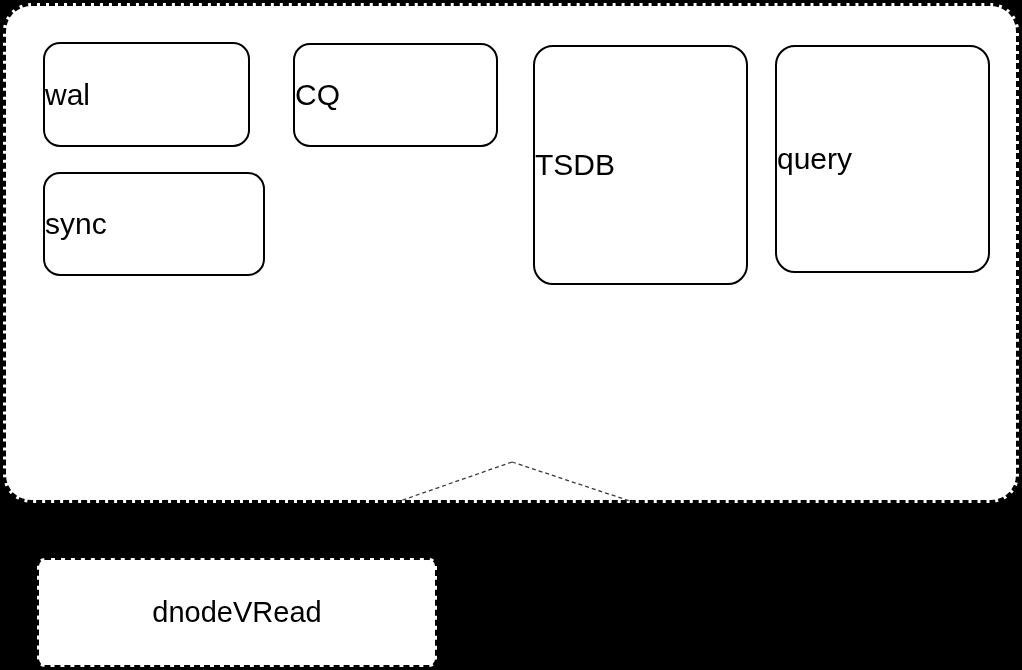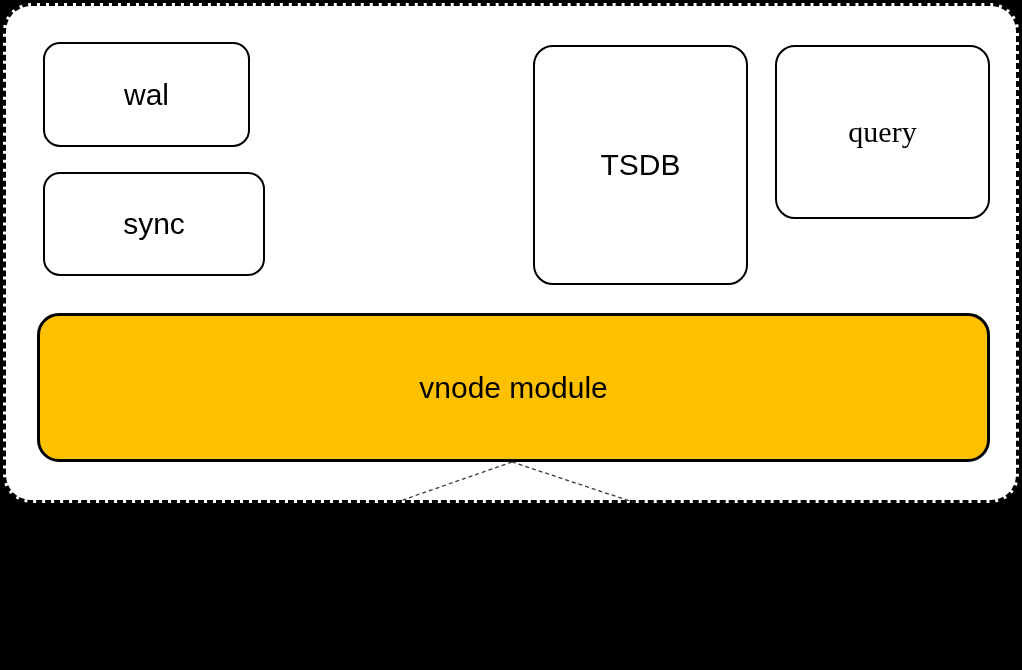--- a/index.html
+++ b/index.html
@@ -33,31 +33,30 @@
   }
   
   .module {
     position: absolute;
     box-sizing: border-box;
     background: #ffffff;
     border: 2.5px solid #000000;
     border-radius: 17px;
     display: flex;
     align-items: center;
-    justify-content: center;
     font-size: 30px;
     line-height: 1;
     color: #000000;
   }
   #box-wal    { left: 43px;  top: 42px;  width: 207px; height: 105px; }
   #box-cq     { left: 293px; top: 43px;  width: 205px; height: 104px; }
   #box-sync   { left: 43px;  top: 172px; width: 222px; height: 104px; }
   #box-events { left: 293px; top: 172px; width: 205px; height: 104px; }
   #box-tsdb   { left: 533px; top: 45px;  width: 215px; height: 240px; border-radius: 20px; }
-  #box-query  { left: 775px; top: 45px;  width: 215px; height: 174px; border-radius: 20px; font-family: Liberation Serif, serif; }
+  #box-query  { left: 775px; top: 45px;  width: 215px; height: 228px; border-radius: 20px; }
 
   
   .main-module {
     position: absolute;
     left: 37px; top: 313px;
     width: 953px; height: 149px;
     box-sizing: border-box;
     background: #FFC000;
     border: 3px solid #000000;
     border-radius: 22px;
@@ -104,33 +103,36 @@
 </head>
 <body>
 
 <div class="stage">
 
   <div class="vnode-container"></div>
 
   <div class="module" id="box-wal">
     <span class="label">wal</span>
   </div>
+  <div class="module" id="box-cq">
+    <span class="label">CQ</span>
+  </div>
   <div class="module" id="box-sync">
     <span class="label">sync</span>
   </div>
   <div class="module" id="box-tsdb">
     <span class="label">TSDB</span>
   </div>
   <div class="module" id="box-query">
     <span class="label">query</span>
   </div>
 
-  <div class="main-module">
-    <span class="label">vnode module</span>
-  </div>
 
   <svg class="connectors" viewBox="0 0 1022 670" xmlns="http://www.w3.org/2000/svg">
     <line x1="512" y1="462" x2="397" y2="502"></line>
     <line x1="512" y1="462" x2="633" y2="502"></line>
   </svg>
 
+  <div class="dnode" id="box-dnode-vread">
+    <span class="label">dnodeVRead</span>
+  </div>
 
 </div>
 
 </body></html>

